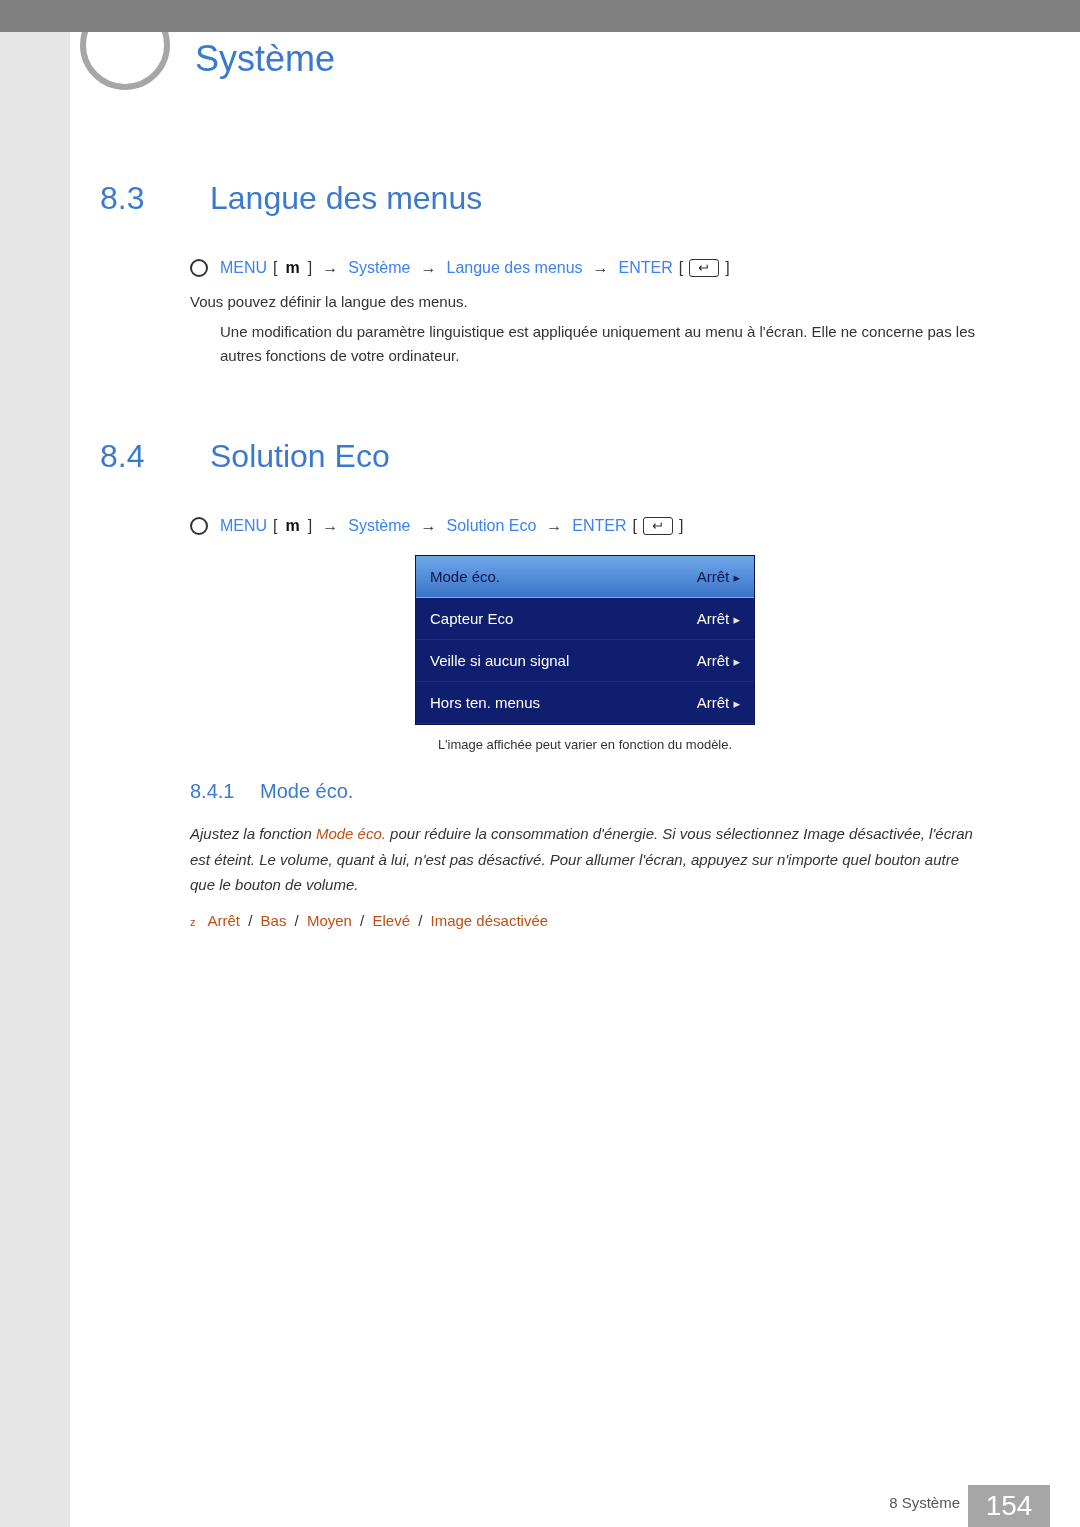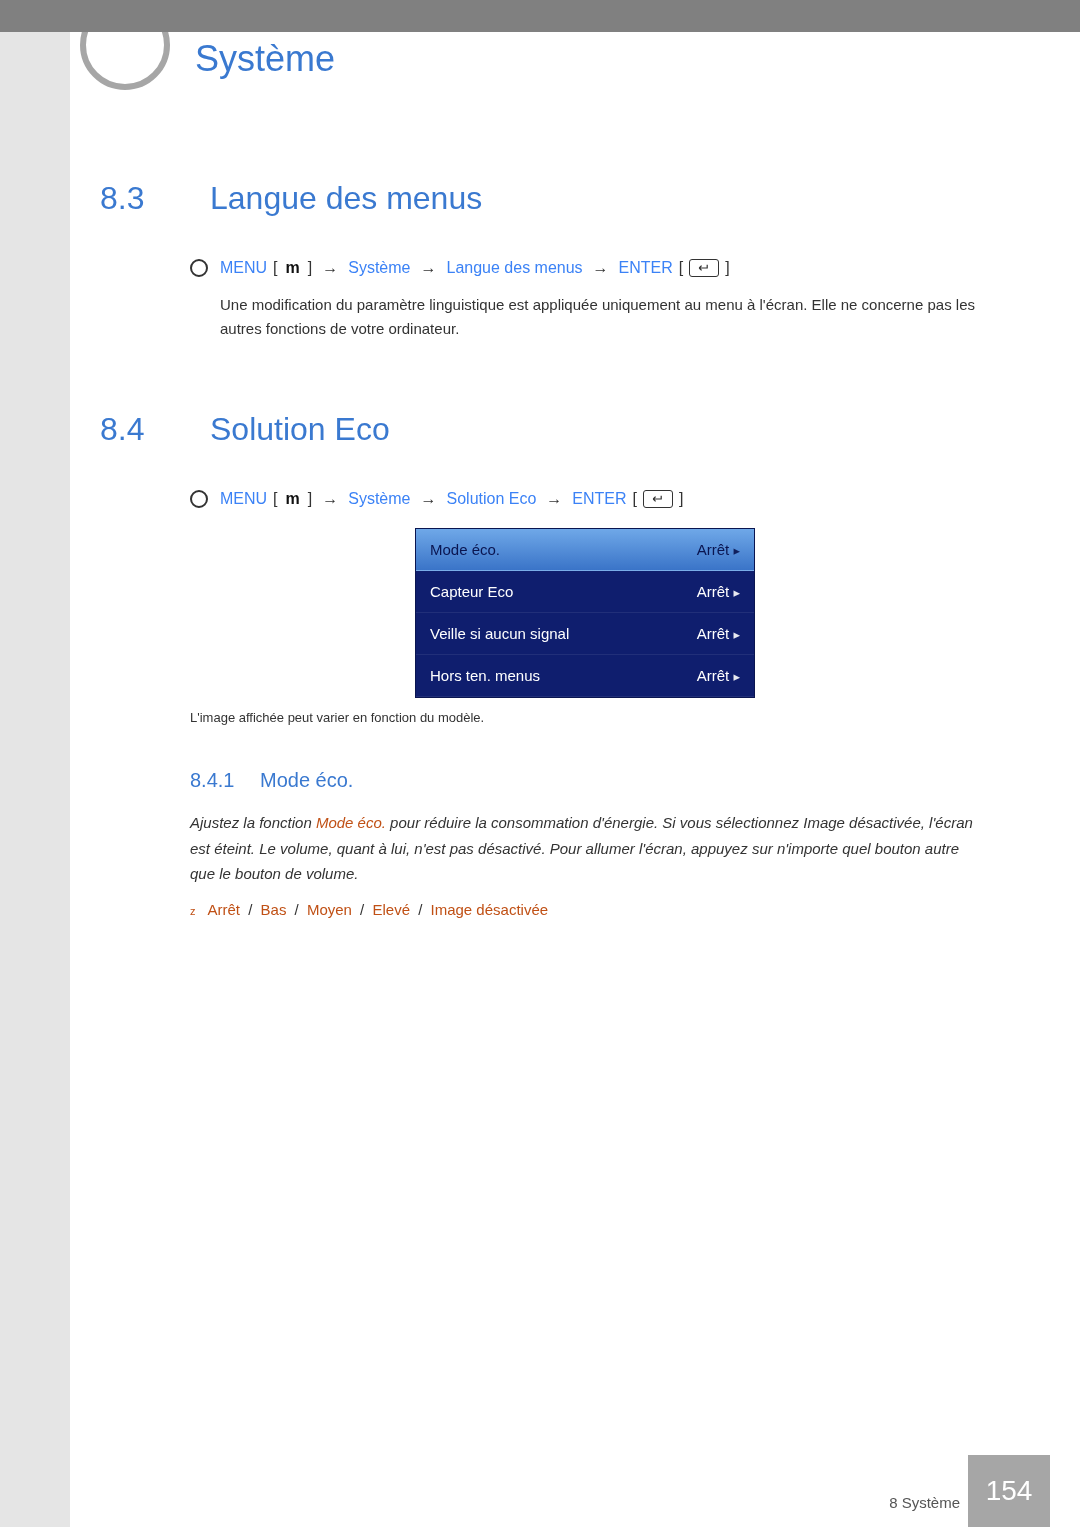--- a/index.html
+++ b/index.html
@@ -114,24 +114,25 @@
     color: #fff;
     font-size: 15px;
     border-bottom: 1px solid rgba(255,255,255,0.08);
   }
   .menu-panel .row.active {
     background: linear-gradient(#6fa8e8, #3a74c8);
     color: #0a1550;
   }
   .menu-panel .row .chev { font-size: 13px; opacity: 0.9; }
   .menu-caption {
+    text-align: center;
     font-size: 13px;
     color: #333;
     margin-top: 6px;
-    margin-bottom: 44px;
+    margin-bottom: 28px;
   }
 
   .subsection-row { display: flex; align-items: flex-start; margin-bottom: 18px; }
   .subsection-num { width: 70px; font-size: 20px; color: #3a79d0; }
   .subsection-title { font-size: 20px; color: #3a79d0; }
 
   .body-para { font-size: 15px; color: #333; line-height: 1.7; margin-bottom: 6px; font-style: italic; }
   .body-para .hl { color: #c05015; }
 
   .bullet-row {
@@ -157,21 +158,21 @@
     right: 120px;
     bottom: 16px;
     font-size: 15px;
     color: #555;
   }
   .footer .pagebox {
     position: absolute;
     right: 30px;
     bottom: 0;
     width: 82px;
-    height: 72px;
+    height: 42px;
     background: #a6a6a6;
     color: #fff;
     font-size: 28px;
     display: flex;
     align-items: center;
     justify-content: center;
   }
 </style>
 </head>
 <body>
@@ -203,20 +204,21 @@
       <span class="menu-red">ENTER</span>
       <span>[</span>
       <span class="enter-box">
         <svg viewBox="0 0 20 12">
             <path d="M14 2 v4 H4 M4 6 l3 -3 M4 6 l3 3" stroke="#333" stroke-width="1.5" fill="none"></path>
           </svg>
       </span>
       <span>]</span>
     </div>
 
+    <div class="placeholder-text">Vous pouvez définir la langue des menus.</div>
     <div class="note-indent">Une modification du paramètre linguistique est appliquée uniquement au menu à l'écran. Elle ne concerne pas les autres fonctions de votre ordinateur.</div>
   </div>
 
   <div style="height:60px"></div>
 
   <div class="section-row">
     <div class="section-num">8.4</div>
     <div class="section-title">Solution Eco</div>
   </div>
 

